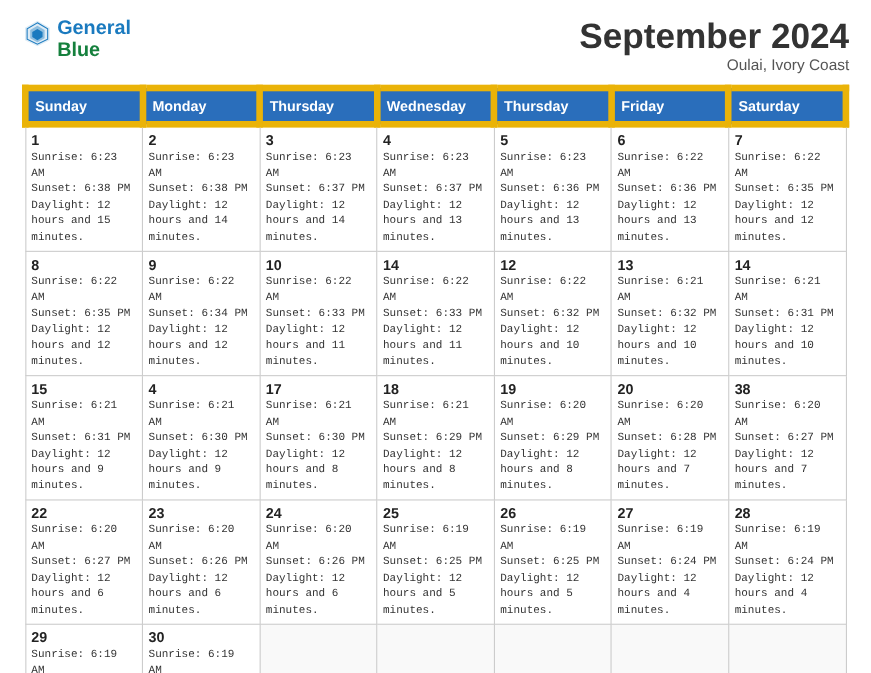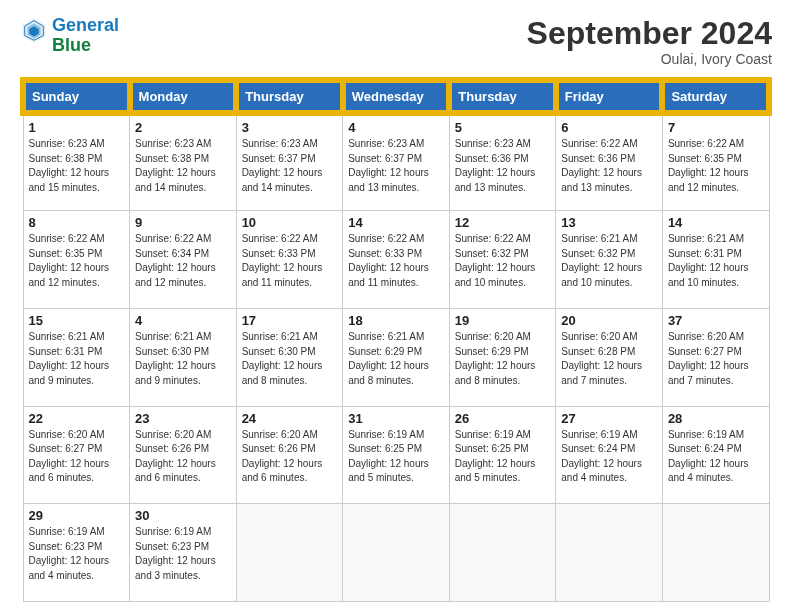--- a/index.html
+++ b/index.html
@@ -85,20 +85,21 @@
       font-size: 13px;
       font-weight: bold;
       color: #222;
       display: block;
       margin-bottom: 2px;
     }
     .day-info {
       font-size: 10px;
       color: #333;
       line-height: 1.45;
+      font-family: Liberation Mono, monospace;
     }
   </style>
 </head>
 <body>
 
 <div class="page">
   <div class="header">
     <div class="logo">
       <svg class="logo-icon" viewBox="0 0 30 30">
         <polygon points="15,3 27,10 27,22 15,28 3,22 3,10" fill="#1a7abf" opacity="0.15"></polygon>
@@ -209,39 +210,39 @@
           </td>
           <td>
             <span class="day-num">19</span>
 <div class="day-info">Sunrise: 6:20 AM<br>Sunset: 6:29 PM<br>Daylight: 12 hours and 8 minutes.</div>
           </td>
           <td>
             <span class="day-num">20</span>
 <div class="day-info">Sunrise: 6:20 AM<br>Sunset: 6:28 PM<br>Daylight: 12 hours and 7 minutes.</div>
           </td>
           <td>
-            <span class="day-num">37</span>
+            <span class="day-num">38</span>
 <div class="day-info">Sunrise: 6:20 AM<br>Sunset: 6:27 PM<br>Daylight: 12 hours and 7 minutes.</div>
           </td>
         </tr>
         <tr>
           <td>
             <span class="day-num">22</span>
 <div class="day-info">Sunrise: 6:20 AM<br>Sunset: 6:27 PM<br>Daylight: 12 hours and 6 minutes.</div>
           </td>
           <td>
             <span class="day-num">23</span>
 <div class="day-info">Sunrise: 6:20 AM<br>Sunset: 6:26 PM<br>Daylight: 12 hours and 6 minutes.</div>
           </td>
           <td>
             <span class="day-num">24</span>
 <div class="day-info">Sunrise: 6:20 AM<br>Sunset: 6:26 PM<br>Daylight: 12 hours and 6 minutes.</div>
           </td>
           <td>
-            <span class="day-num">31</span>
+            <span class="day-num">25</span>
 <div class="day-info">Sunrise: 6:19 AM<br>Sunset: 6:25 PM<br>Daylight: 12 hours and 5 minutes.</div>
           </td>
           <td>
             <span class="day-num">26</span>
 <div class="day-info">Sunrise: 6:19 AM<br>Sunset: 6:25 PM<br>Daylight: 12 hours and 5 minutes.</div>
           </td>
           <td>
             <span class="day-num">27</span>
 <div class="day-info">Sunrise: 6:19 AM<br>Sunset: 6:24 PM<br>Daylight: 12 hours and 4 minutes.</div>
           </td>

